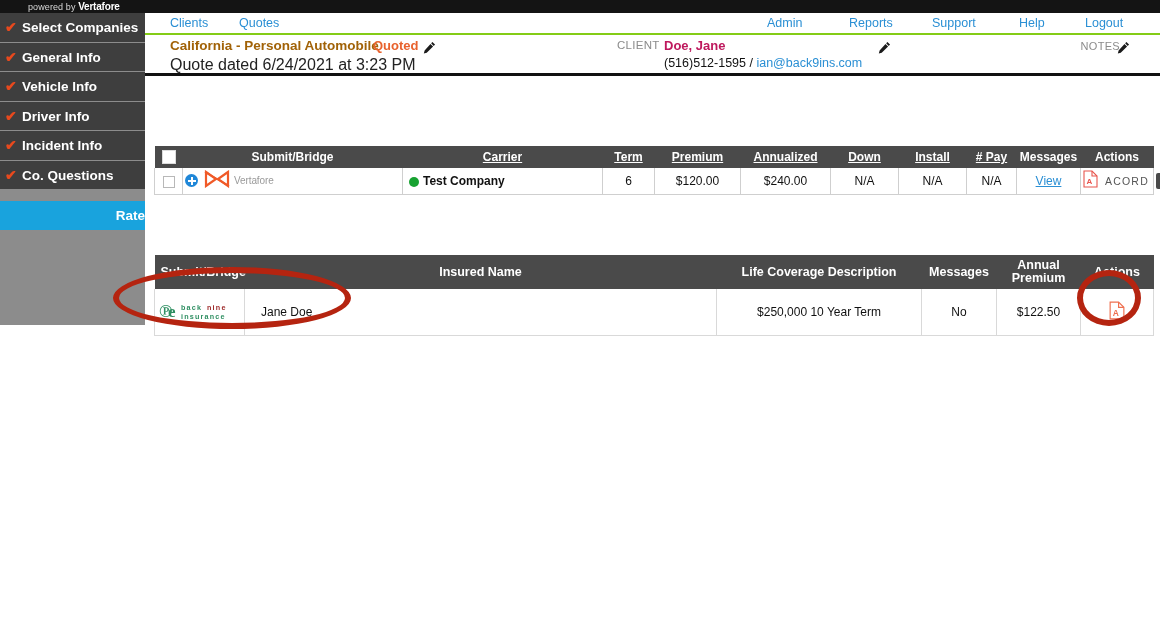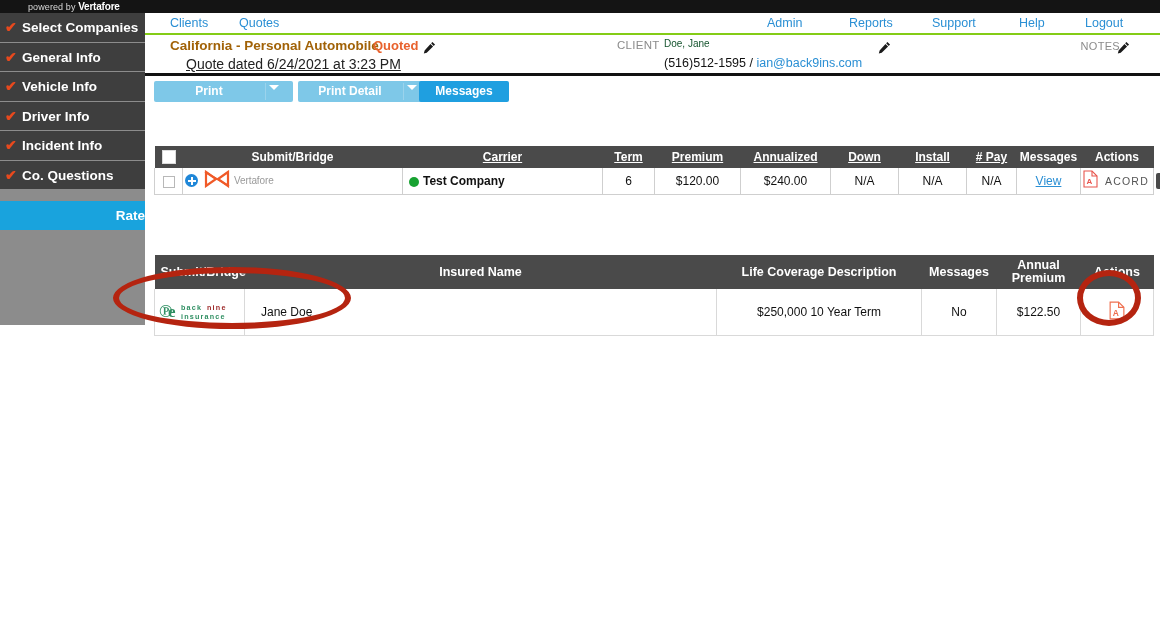--- a/index.html
+++ b/index.html
@@ -89,30 +89,30 @@
   }
   .qh-title {
     position: absolute; left: 25px; top: 3px;
     font-size: 13.5px; font-weight: bold; color: #a16207;
   }
   .qh-status {
     position: absolute; left: 228px; top: 3px;
     font-size: 13px; font-weight: bold; color: #e8622d;
   }
   .qh-sub {
-    position: absolute; left: 41px; top: 21px;
-    font-size: 14px; color: #222222; text-decoration: underline;
+    position: absolute; left: 25px; top: 21px;
+    font-size: 16px; color: #222222;
   }
   .qh-clientlab {
     position: absolute; left: 472px; top: 4px;
     font-size: 11.5px; color: #8b8b8b; letter-spacing: .3px;
   }
   .qh-clientname {
     position: absolute; left: 519px; top: 3px;
-    font-size: 10px; font-weight: normal; color: #14532d;
+    font-size: 13px; font-weight: bold; color: #be185d;
   }
   .qh-phone {
     position: absolute; left: 519px; top: 21px;
     font-size: 12.5px; color: #111111;
   }
   .qh-phone a { color: #2a8fd4; text-decoration: none; }
   .qh-notes {
     position: absolute; right: 40px; top: 5px;
     font-size: 11px; color: #8b8b8b; letter-spacing: .3px;
   }
@@ -376,33 +376,20 @@
       </div>
 
       <div class="qh-notes">NOTES</div>
       <span class="pen-abs" style="left:972px;top:5px;">
         <svg width="13" height="13" viewBox="0 0 16 16">
             <path d="M11.6 1.2l3.2 3.2-1.6 1.6-3.2-3.2zM9.2 3.6l3.2 3.2L4.6 14.4 1 15.4l1-3.6z" fill="#1b1b1b"></path>
           </svg>
       </span>
     </div>
 
-    <div class="toolbar">
-      <div class="btn-split" style="left:9px; width:139px;"></div>
-      <div class="btn light" style="left:9px; width:110px; background:transparent;">Print</div>
-      <div class="splitline" style="left:120px;"></div>
-      <div class="caret" style="left:124px;"></div>
-
-      <div class="btn-split" style="left:153px; width:132px;"></div>
-      <div class="btn light" style="left:153px; width:104px; background:transparent;">Print Detail</div>
-      <div class="splitline" style="left:258px;"></div>
-      <div class="caret" style="left:262px;"></div>
-
-      <div class="btn dark" style="left:274px; width:90px;">Messages</div>
-    </div>
 
 
     <table class="tbl1">
       <colgroup>
         <col style="width:28px">
           <col style="width:220px">
           <col style="width:200px">
         <col style="width:52px">
           <col style="width:86px">
           <col style="width:90px">

